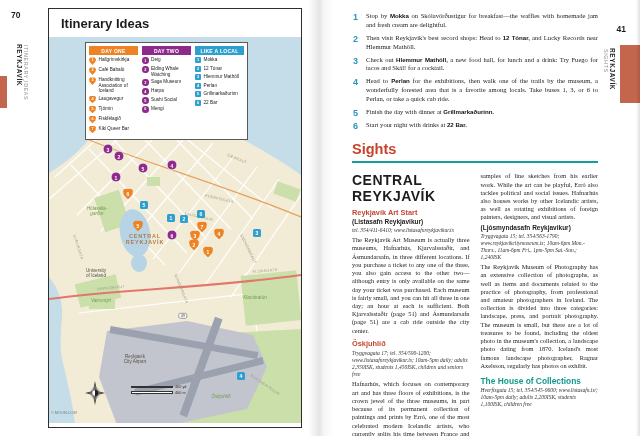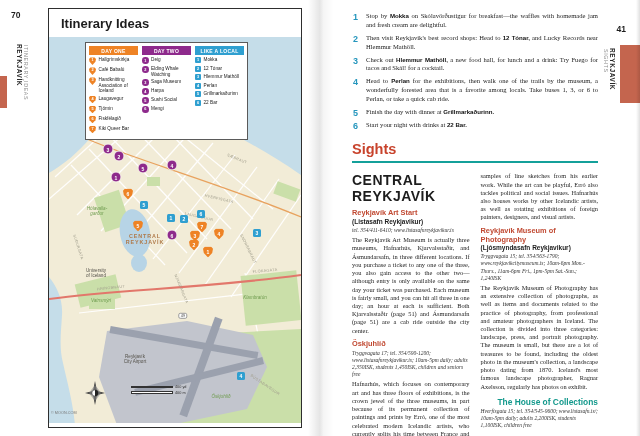--- a/index.html
+++ b/index.html
@@ -71,21 +71,21 @@
         font-weight:bold;font-size:9px;font-style:normal;}
   .step b{font-family:"Liberation Sans",sans-serif;font-size:6.1px;color:#111;}
 
   .sights-h{color:#c8432c;font-weight:bold;font-size:14.5px;margin:11px 0 4px;}
   .sights-rule{height:2.5px;background:#14a09a;margin-bottom:8px;}
   .cols{display:flex;gap:11px;}
   .col{flex:1;min-width:0;}
   .b-h2{font-weight:bold;font-size:14px;letter-spacing:0.5px;color:#1d1d1d;margin:1px 0 1px;}
   .b-h3red{font-weight:bold;font-size:7.4px;color:#c14a33;margin:5px 0 0;line-height:1.2;}
   .b-h3black{font-weight:bold;font-size:6.5px;color:#1d1d1d;margin:0 0 1px;line-height:1.2;}
-  .b-h3teal{font-weight:bold;font-size:8.4px;color:#13998c;margin:6px 0 1px;text-align:right;}
+  .b-h3teal{font-weight:bold;font-size:8.4px;color:#13998c;margin:6px 0 1px;}
   .b-info{font-family:"Liberation Serif",serif;font-style:italic;font-size:5.5px;line-height:1.3;color:#333;margin:1px 0 2px;}
   .b-body{font-family:"Liberation Serif",serif;font-size:6.35px;line-height:1.3;color:#1c1c1c;text-align:justify;margin:1px 0 2px;}
 </style>
 </head>
 <body>
 
 <div class="spread">
 
   <div class="pagenum" id="pagenum-left">70</div>
   <div class="tab-block" id="tab-left"></div>
@@ -370,21 +370,20 @@
           <div class="b-h3red">Reykjavík Art Start</div>
           <div class="b-h3black">(Listasafn Reykjavikur)</div>
           <div class="b-info">tel. 354/411-6410; www.listasafnreykjavikur.is</div>
           <div class="b-body">The Reykjavík Art Museum is actually three museums, Hafnarhús, Kjarvalsstaðir, and Ásmundarsafn, in three different locations. If you purchase a ticket to any one of the three, you also gain access to the other two—although entry is only available on the same day your ticket was purchased. Each museum is fairly small, and you can hit all three in one day; an hour at each is sufficient. Both Kjarvalsstaðir (page 51) and Ásmundarsafn (page 51) are a cab ride outside the city center.</div>
           <div class="b-h3red">Öskjuhlíð</div>
           <div class="b-info">Tryggvagata 17; tel. 354/590-1200; www.listasafnreykjavikur.is; 10am-5pm daily; adults 2,350ISK, students 1,450ISK, children and seniors free</div>
           <div class="b-body">Hafnarhús, which focuses on contemporary art and has three floors of exhibitions, is the crown jewel of the three museums, in part because of its permanent collection of paintings and prints by Erró, one of the most celebrated modern Icelandic artists, who currently splits his time between France and Spain. His pieces displayed here range from light pop art with bright colors and interesting characters to</div>
         </div>
       <div class="col" id="col-right">
           <div class="b-body">samples of line sketches from his earlier work. While the art can be playful, Erró also tackles political and social issues. Hafnarhús also houses works by other Icelandic artists, as well as rotating exhibitions of foreign painters, designers, and visual artists.</div>
-          <div class="b-h3red">Reykjavík Museum of Photography</div>
           <div class="b-h3black">(Ljósmyndasafn Reykjavikur)</div>
           <div class="b-info">Tryggvagata 15; tel. 354/563-1790; www.reykjavikcitymuseum.is; 10am-6pm Mon.-Thurs., 11am-6pm Fri., 1pm-5pm Sat.-Sun.; 1,240ISK</div>
           <div class="b-body">The Reykjavík Museum of Photography has an extensive collection of photographs, as well as items and documents related to the practice of photography, from professional and amateur photographers in Iceland. The collection is divided into three categories: landscape, press, and portrait photography. The museum is small, but there are a lot of treasures to be found, including the oldest photo in the museum's collection, a landscape photo dating from 1870. Iceland's most famous landscape photographer, Ragnar Axelsson, regularly has photos on exhibit.</div>
           <div class="b-h3teal">The House of Collections</div>
           <div class="b-info">Hverfisgata 15; tel. 354/545-9600; www.listasafn.is/; 10am-5pm daily; adults 2,200ISK, students 1,100ISK, children free</div>
         </div>
     </div>
   </div>
 
 </div>

